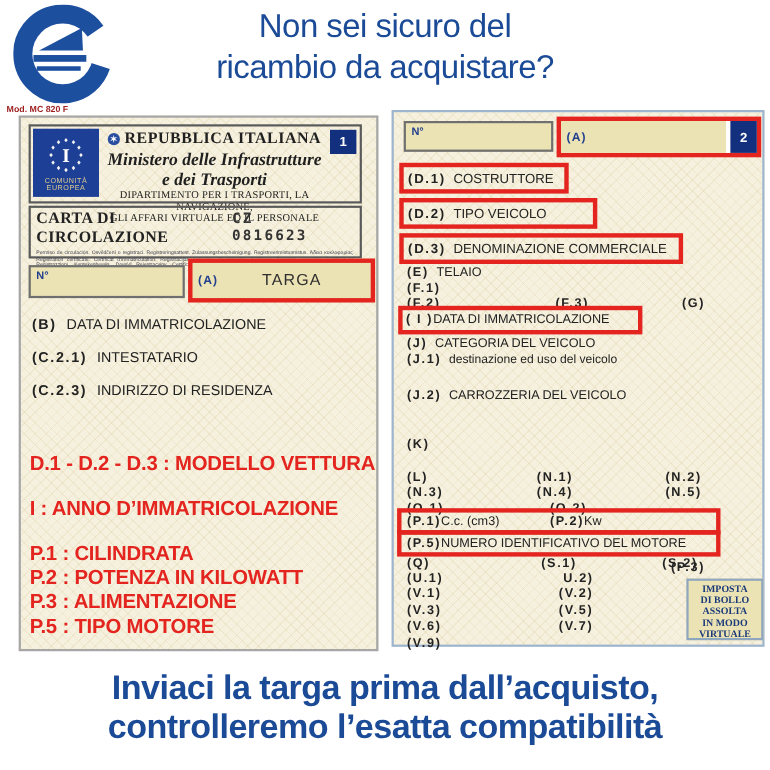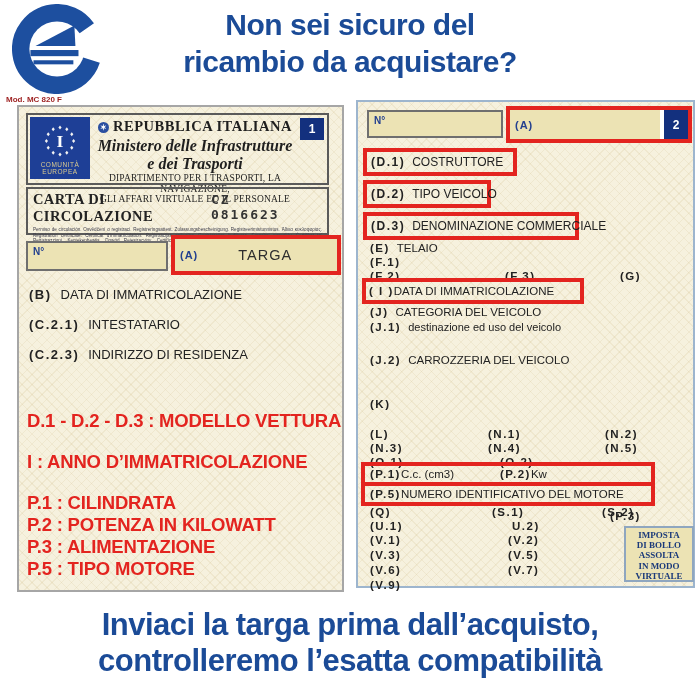--- a/index.html
+++ b/index.html
@@ -2,21 +2,21 @@
 <html><head>
 <meta charset="utf-8">
 <style>
   html,body{margin:0;padding:0;background:#ffffff;}
   .page{position:relative;width:700px;height:700px;background:#ffffff;overflow:hidden;
         font-family:"Liberation Sans",sans-serif;}
 
   
   .logo{position:absolute;left:12px;top:4px;width:90px;height:90px;}
   .top-title{position:absolute;left:0;right:0;top:6px;text-align:center;
-             color:#1b4b97;font-weight:bold;font-size:30px;line-height:37px;letter-spacing:-0.5px;}
+             color:#1b4b97;font-weight:normal;font-size:30px;line-height:37px;letter-spacing:-0.5px;}
   .mod-label{position:absolute;left:6px;top:95px;font-size:8px;font-weight:bold;color:#9d1f1f;}
 
   
   .paper{background-color:#f6f1de;
     background-image:
       repeating-linear-gradient(45deg, rgba(203,182,126,0.16) 0 1px, transparent 1px 7px),
       repeating-linear-gradient(-45deg, rgba(203,182,126,0.16) 0 1px, transparent 1px 7px);}
   .redbox{border:4px solid #e3241f;box-sizing:border-box;}
   .code{font-weight:bold;letter-spacing:1.5px;}
   .beigefield{background:#ece3b4;border:2px solid #6f6f6f;box-sizing:border-box;}
@@ -194,25 +194,25 @@
         <span class="acode">(A)</span>
       </div>
       <div class="gap"></div>
       <div class="num navnum">2</div>
     </div>
 
     <div class="d2-dbox redbox" style="left:5px;top:46px;width:154px;">
       <span class="code">(D.1)</span>
         <span class="lbl">COSTRUTTORE</span>
     </div>
-    <div class="d2-dbox redbox" style="left:5px;top:78px;width:128px;">
+    <div class="d2-dbox redbox" style="left:5px;top:78px;width:180px;">
       <span class="code">(D.2)</span>
         <span class="lbl">TIPO VEICOLO</span>
     </div>
-    <div class="d2-dbox redbox" style="left:5px;top:110px;width:216px;">
+    <div class="d2-dbox redbox" style="left:5px;top:110px;width:258px;">
       <span class="code">(D.3)</span>
         <span class="lbl">DENOMINAZIONE COMMERCIALE</span>
     </div>
 
     <div class="d2-row" style="top:140px;">
       <span class="cell c1"><span class="code">(E)</span><span class="lbl">TELAIO</span></span>
     </div>
     <div class="d2-row" style="top:154px;text-decoration:underline;">
       <span class="cell c1"><span class="code">(F.1)</span></span>
     </div>

